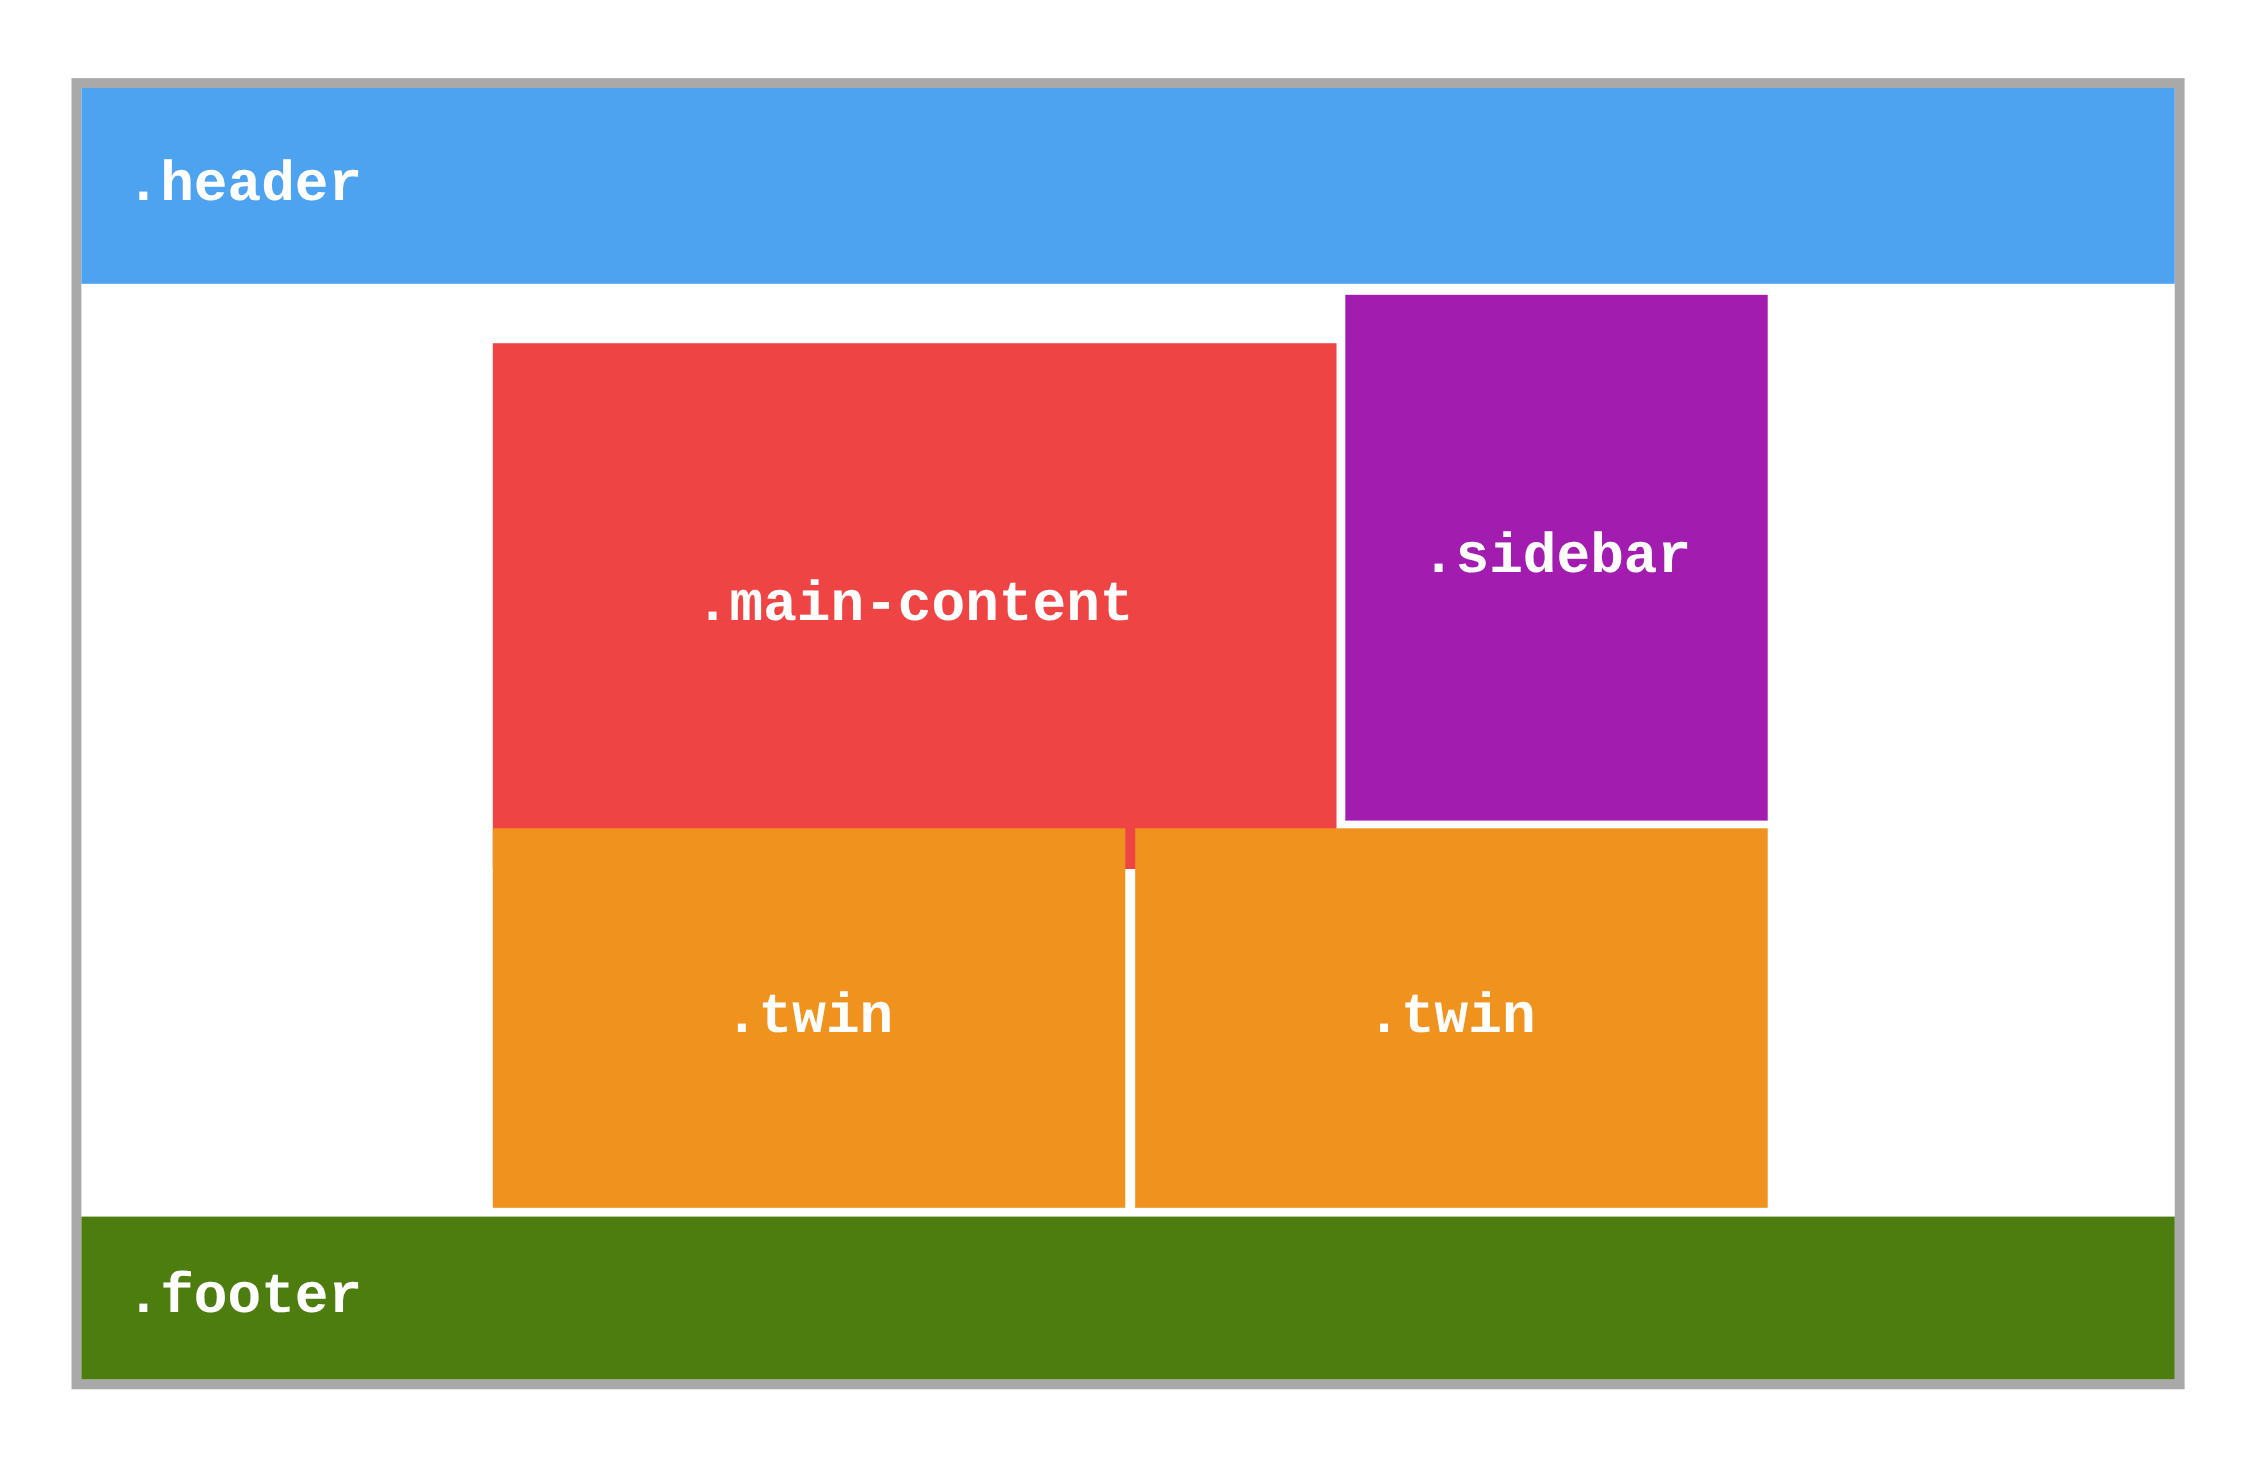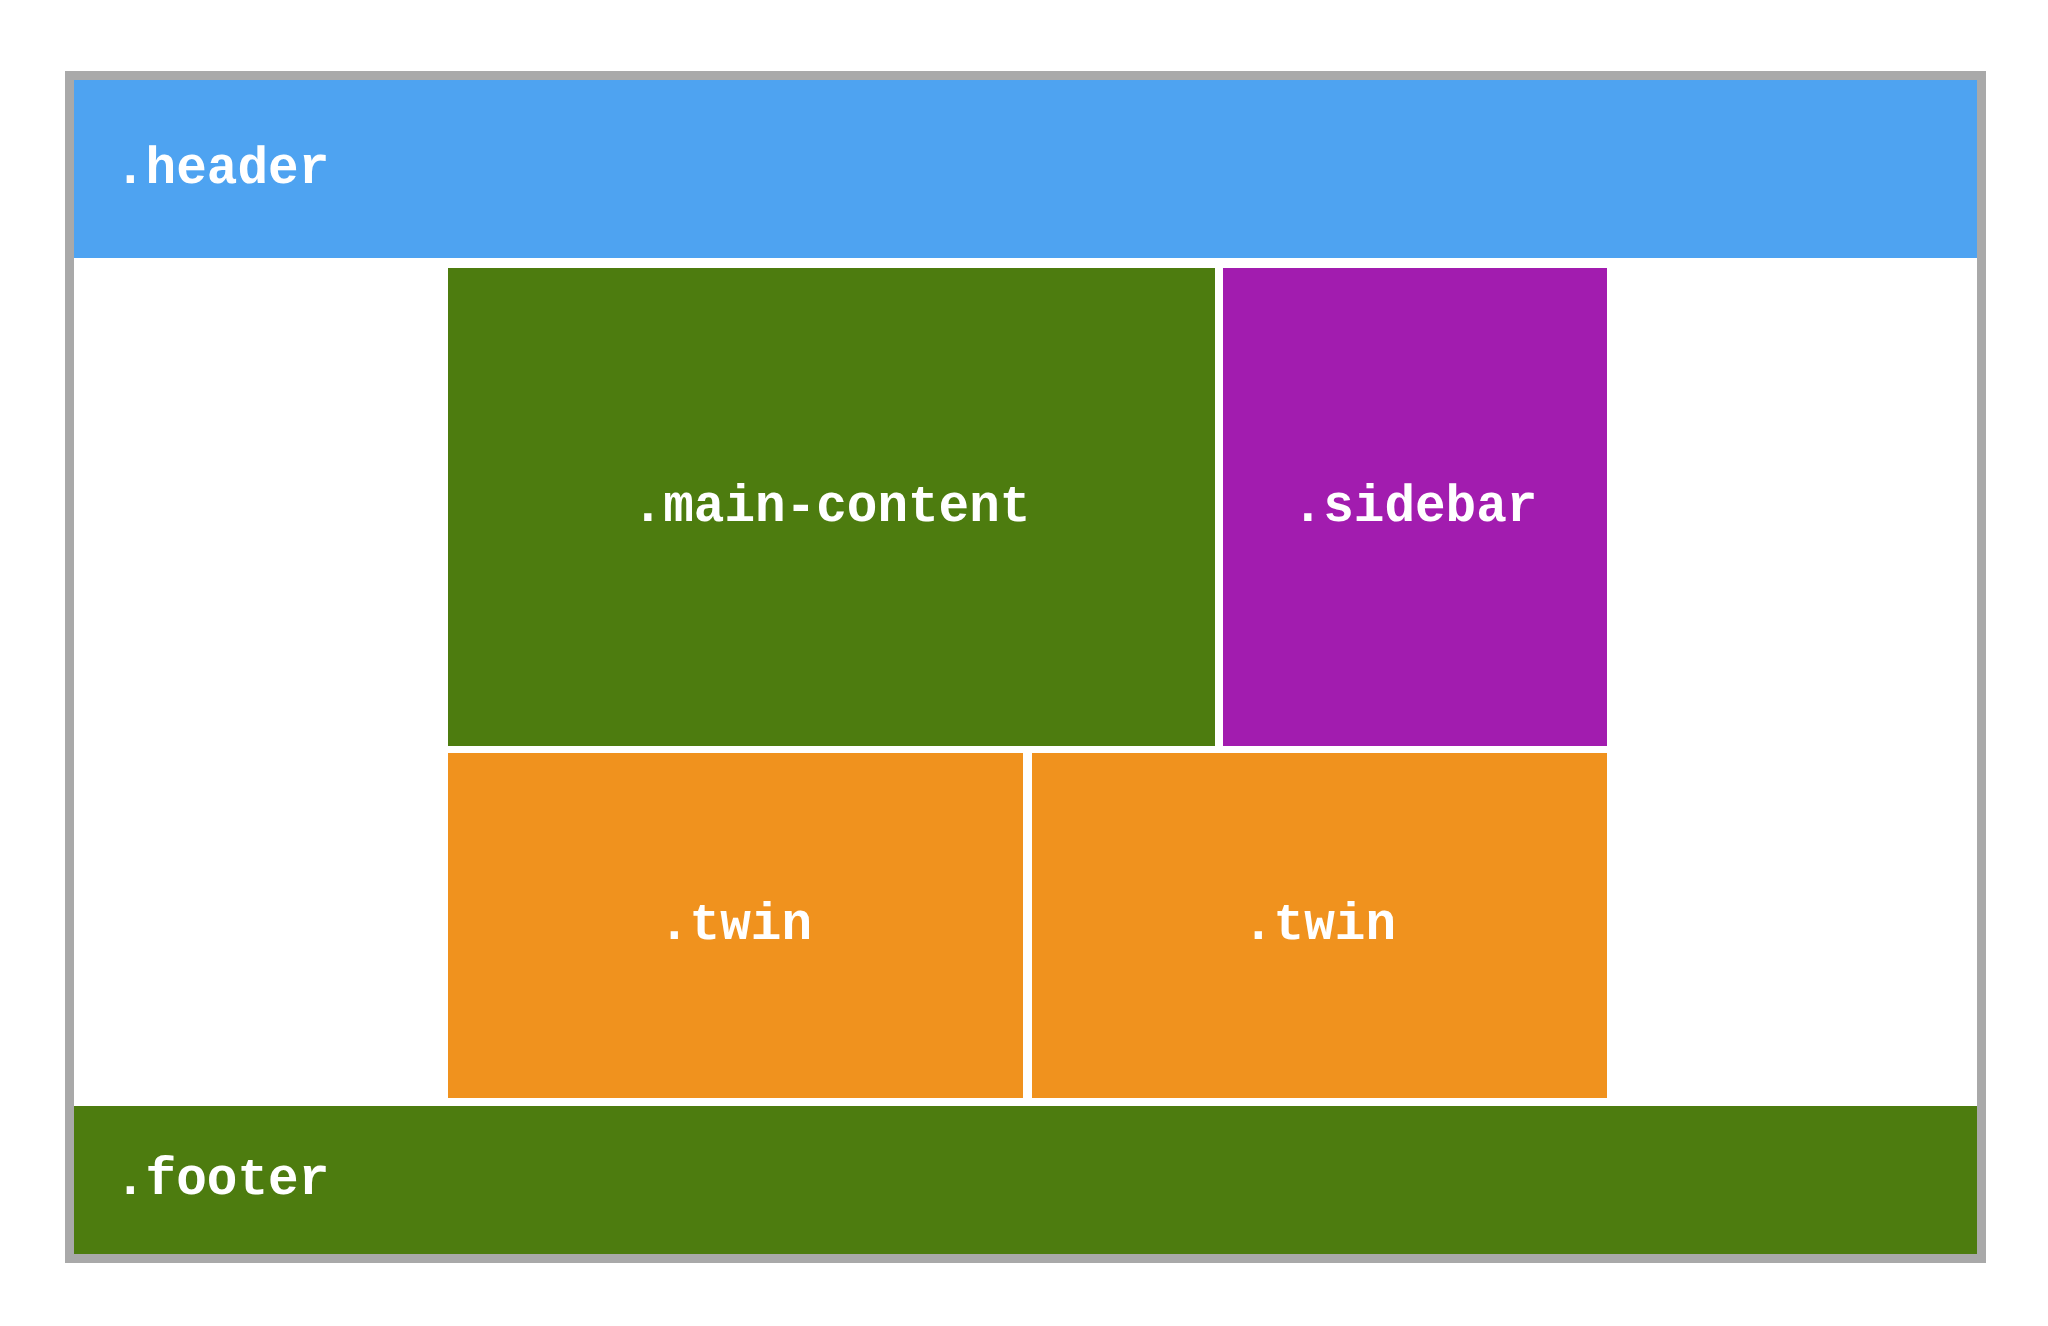--- a/index.html
+++ b/index.html
@@ -58,21 +58,21 @@
 </head>
 <body>
 
 <div class="frame" style="background: rgb(169, 169, 169);">
   <div class="canvas" style="background: rgb(255, 255, 255);">
 
     <div class="box banner box-header" style="background: rgb(78, 163, 241);">
       <span class="label">.header</span>
     </div>
 
-    <div class="box box-main-content" style="background: #4d7c0f;">
+    <div class="box box-main-content" style="background: #ef4444; margin-top: 44px;">
       <span class="label">.main-content</span>
     </div>
 
     <div class="box box-sidebar" style="background: #a21caf; text-align: center;">
       <span class="label">.sidebar</span>
     </div>
 
     <div class="box box-twin-left" style="background: rgb(240, 146, 30);">
       <span class="label">.twin</span>
     </div>

